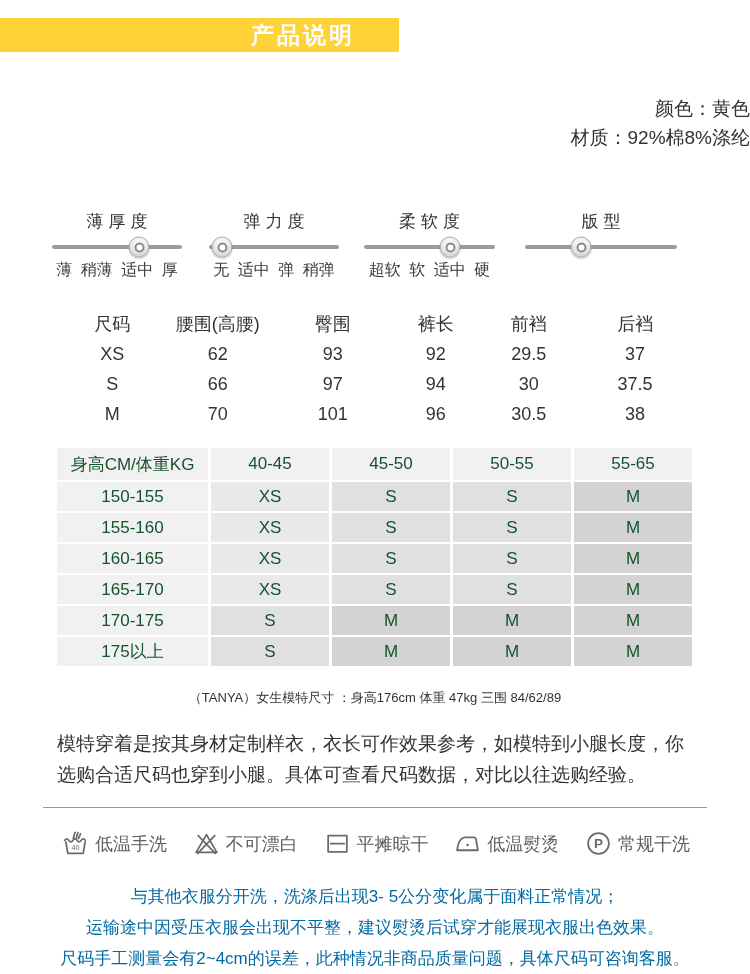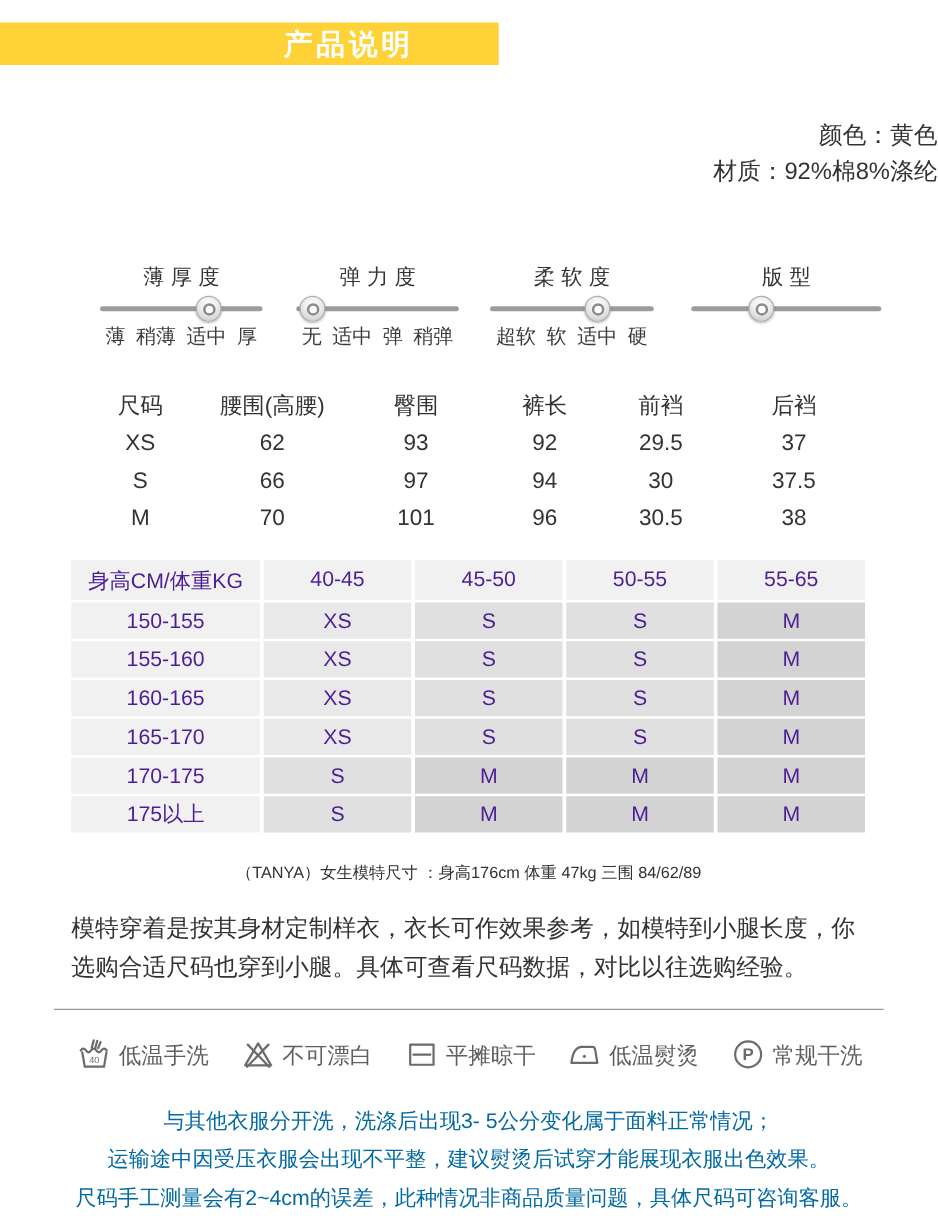--- a/index.html
+++ b/index.html
@@ -16,34 +16,34 @@
     margin-top: 18px;
     width: 399px;
     height: 34px;
     background: #FFD237;
   }
   .banner span {
     display: block;
     height: 34px;
     line-height: 34px;
     text-align: right;
-    padding-right: 68px;
+    padding-right: 44px;
     color: #ffffff;
     font-size: 23px;
     font-weight: bold;
     letter-spacing: 3px;
   }
 
   
   .info-line { text-align: right; font-size: 19px; line-height: 22px; color: #333; }
   .info-color { margin-top: 46px; }
   .info-material { margin-top: 7px; }
 
   
-  .sliders { margin-top: 62px; padding-left: 80px; display: flex; }
+  .sliders { margin-top: 62px; padding-left: 52px; display: flex; }
   .slider { flex: 0 0 auto; }
   .slider-1 { width: 130px; }
   .slider-2 { width: 130px; margin-left: 27px; }
   .slider-3 { width: 131px; margin-left: 25px; }
   .slider-4 { width: 152px; margin-left: 30px; }
   .slider-title {
     text-align: center; font-size: 17px; letter-spacing: 5px; text-indent: 5px;
     color: #333; line-height: 22px;
   }
   .slider-track {
@@ -75,21 +75,21 @@
   .size-cell { display: flex; align-items: center; justify-content: center; color: #333; }
 
   
   .fit-table {
     margin-top: 19px; margin-left: 57px; width: 636px;
     display: grid;
     grid-template-columns: 151px 118px 118px 118px 118px;
     column-gap: 3px; row-gap: 2px;
     font-size: 17px;
   }
-  .fit-cell { height: 29px; display: flex; align-items: center; justify-content: center; color: #4c1d95; }
+  .fit-cell { height: 29px; display: flex; align-items: center; justify-content: center; color: #14532d; }
   .fit-cell.hd { height: 32px; }
   .c-head    { background: #F1F1F1; }
   .c-rowhead { background: #F1F1F1; }
   .c-xs      { background: #E9E9E9; }
   .c-s       { background: #E0E0E0; }
   .c-m       { background: #D3D3D3; }
 
   
   .model-line { margin-top: 20px; text-align: center; font-size: 13px; line-height: 24px; color: #333; }
   .fit-note { margin-top: 18px; margin-left: 57px; width: 645px; font-size: 19px; line-height: 31px; color: #333; }

